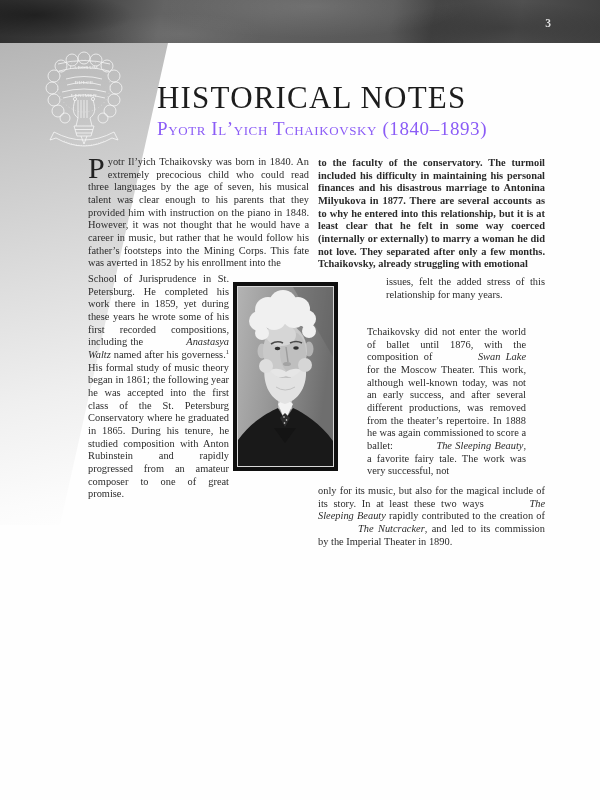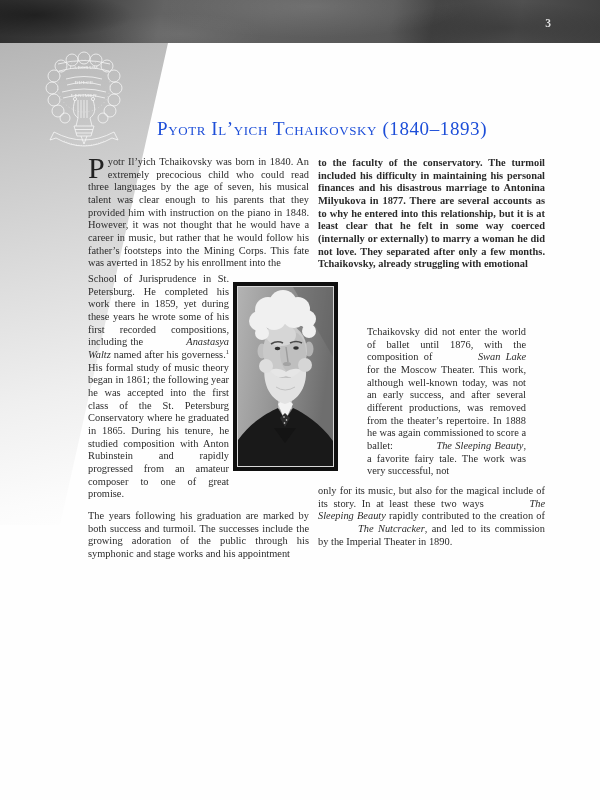--- a/index.html
+++ b/index.html
@@ -31,21 +31,21 @@
   .crest{position:absolute; left:44px; top:48px; width:80px; height:107px; opacity:.85;}
   .crest *{vector-effect:non-scaling-stroke;}
   .crest text{fill:#ffffff; stroke:none; font-family:"Liberation Serif",serif; font-size:5px; letter-spacing:.5px;}
   
   .title{
     position:absolute; left:157px; top:80px; width:400px; height:36px;
     font-size:31px; line-height:36px; letter-spacing:1.2px; color:#1d1d1d; white-space:nowrap;
   }
   .subtitle{
     position:absolute; left:157px; top:118px; width:400px;
-    font-size:19px; line-height:22px; letter-spacing:.6px; color:#1d4ed8;
+    font-size:19px; line-height:22px; letter-spacing:.6px; color:#8b5cf6;
     font-variant-caps:small-caps; white-space:nowrap;
   }
   
   .tx{
     position:absolute; text-align:justify;
     font-size:10.4px; line-height:12.65px; color:#2b2b2b;
     hyphens:none; -webkit-hyphens:none;
   }
   .tx .it{font-style:italic;margin-left:40px;}
   .tx sup{font-size:6.5px; line-height:0; vertical-align:super;}
@@ -123,20 +123,21 @@
         <path d="M12,90 Q40,106 68,90"></path>
       <path d="M10,84 L6,92 L12,90"></path>
         <path d="M70,84 L74,92 L68,90"></path>
       <path d="M20,93 Q40,102 60,93" stroke-dasharray="1,1.5" opacity=".7"></path>
     </g>
     <text x="40" y="21" text-anchor="middle">LABORUM</text>
     <text x="40" y="35.5" text-anchor="middle">DULCE</text>
     <text x="40" y="48.5" text-anchor="middle">LENIMEN</text>
   </svg>
 
+  <div class="title">HISTORICAL NOTES</div>
   <div class="subtitle">Pyotr Il’yich Tchaikovsky (1840–1893)</div>
 
   <div class="portrait-frame">
     <svg viewBox="0 0 95 179">
       <defs>
         <linearGradient id="pbg" x1="0" y1="0" x2="1" y2="0.25">
           <stop offset="0" stop-color="#b3b3b3"></stop>
             <stop offset="0.45" stop-color="#979797"></stop>
             <stop offset="1" stop-color="#6e6e6e"></stop>
         </linearGradient>
@@ -188,19 +189,19 @@
       <circle cx="28" cy="79" r="7" fill="#dedede"></circle>
         <circle cx="67" cy="78" r="7" fill="#d6d6d6"></circle>
       <path d="M38,100 Q47,106 57,100" stroke="#c2c2c2" stroke-width="1" fill="none"></path>
     </svg>
   </div>
 
   <div class="tx l1">
     <span class="dropcap">P</span><span>yotr Il’yich Tchaikovsky was born in 1840. An extremely precocious child who could read three languages by the age of seven, his musical talent was clear enough to his parents that they provided him with instruction on the piano in 1848. However, it was not thought that he would have a career in music, but rather that he would follow his father’s footsteps into the Mining Corps. This fate was averted in 1852 by his enrollment into the</span>
   </div>
   <div class="tx l2"><span>School of Jurisprudence in St. Petersburg. He completed his work there in 1859, yet during these years he wrote some of his first recorded compositions, including the </span><span class="it">Anastasya Waltz</span><span> named after his governess.</span><sup>1</sup><span> His formal study of music theory began in 1861; the following year he was accepted into the first class of the St. Petersburg Conservatory where he graduated in 1865. During his tenure, he studied composition with Anton Rubinstein and rapidly progressed from an amateur composer to one of great promise.</span></div>
-  <div class="tx l3">The years following his graduation are marked by both success and turmoil. The successes include the growing adoration of the public through his symphonic and stage works and his appointment</div>
 
   <div class="tx r1">to the faculty of the conservatory. The turmoil included his difficulty in maintaining his personal finances and his disastrous marriage to Antonina Milyukova in 1877. There are several accounts as to why he entered into this relationship, but it is at least clear that he felt in some way coerced (internally or externally) to marry a woman he did not love. They separated after only a few months. Tchaikovsky, already struggling with emotional</div>
+  <div class="tx r2">issues, felt the added stress of this relationship for many years.</div>
   <div class="tx r3"><span>Tchaikovsky did not enter the world of ballet until 1876, with the composition of </span><span class="it">Swan Lake</span><span> for the Moscow Theater. This work, although well-known today, was not an early success, and after several different productions, was removed from the theater’s repertoire. In 1888 he was again commissioned to score a ballet: </span><span class="it">The Sleeping Beauty</span><span>, a favorite fairy tale. The work was very successful, not</span></div>
   <div class="tx r4"><span>only for its music, but also for the magical include of its story. In at least these two ways </span><span class="it">The Sleeping Beauty</span><span> rapidly contributed to the creation of </span><span class="it">The Nutcracker</span><span>, and led to its commission by the Imperial Theater in 1890.</span></div>
 
 </div>
 
 </body></html>

